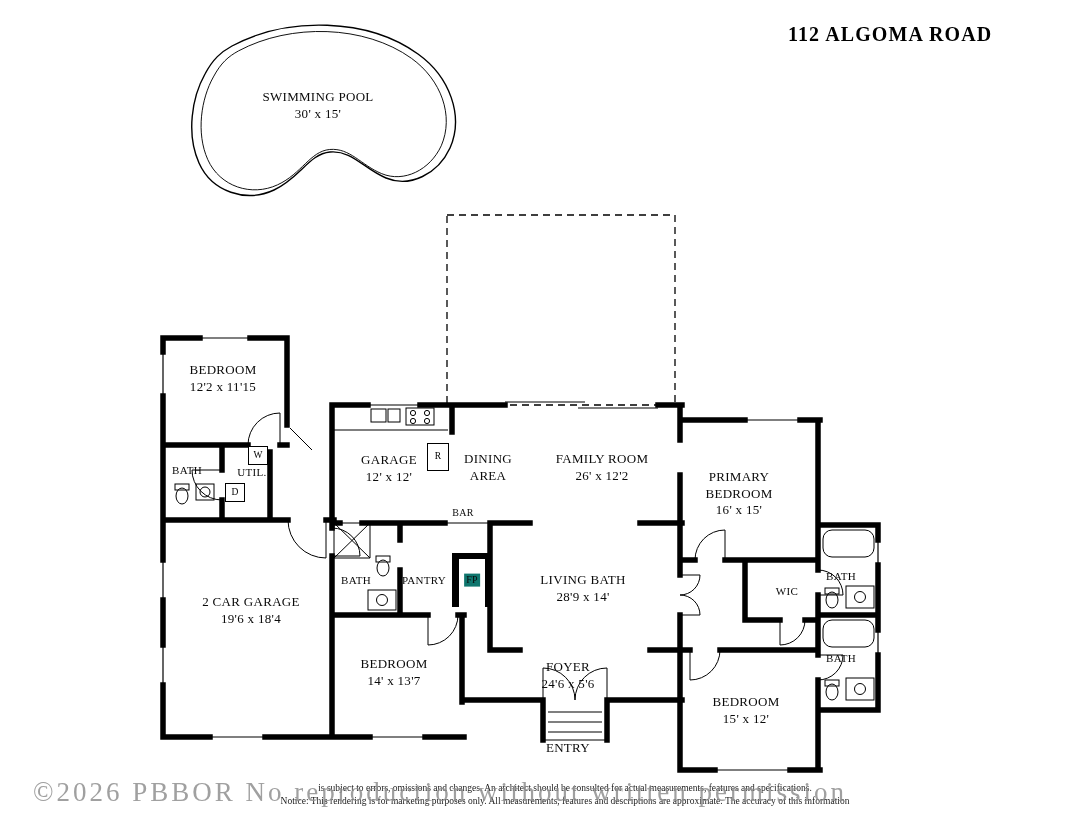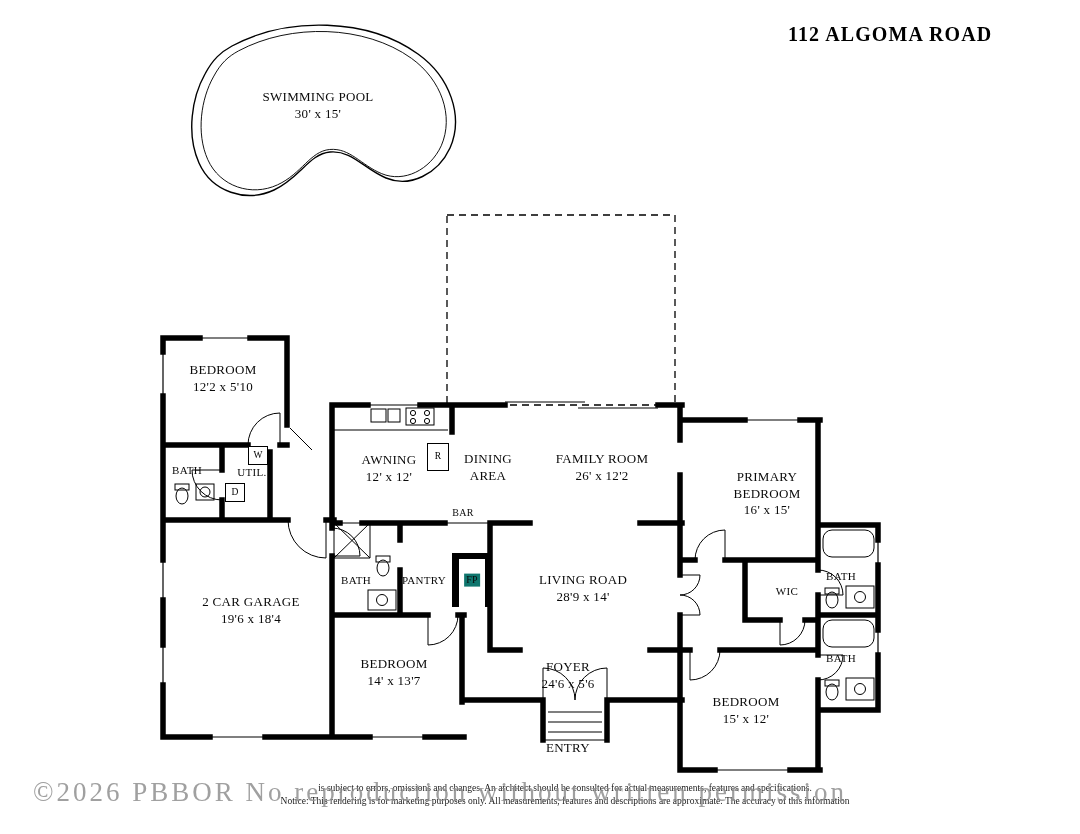--- a/index.html
+++ b/index.html
@@ -141,56 +141,56 @@
   <div class="title">112 ALGOMA ROAD</div>
 
   <div class="lbl" style="left:318px;top:106px">
     <div>SWIMMING POOL</div>
     <div>30' x 15'</div>
   </div>
 
 
   <div class="lbl" style="left:223px;top:379px">
     <div>BEDROOM</div>
-    <div>12'2 x 5'10</div>
+    <div>12'2 x 11'15</div>
   </div>
 
   <div class="lbl sm" style="left:187px;top:470px">
     <div>BATH</div>
   </div>
 
   <div class="lbl sm" style="left:252px;top:472px">
     <div>UTIL.</div>
   </div>
   <div class="box" style="left:248px;top:446px;width:18px;height:17px">
     <span>W</span>
   </div>
   <div class="box" style="left:225px;top:483px;width:18px;height:17px">
     <span>D</span>
   </div>
 
   <div class="lbl" style="left:389px;top:469px">
-    <div>AWNING</div>
+    <div>GARAGE</div>
     <div>12' x 12'</div>
   </div>
   <div class="box" style="left:427px;top:443px;width:20px;height:26px">
     <span>R</span>
   </div>
 
   <div class="lbl" style="left:488px;top:468px">
     <div>DINING</div>
     <div>AREA</div>
   </div>
 
   <div class="lbl" style="left:602px;top:468px">
     <div>FAMILY ROOM</div>
     <div>26' x 12'2</div>
   </div>
 
-  <div class="lbl" style="left:767px;top:494px">
+  <div class="lbl" style="left:739px;top:494px">
     <div>PRIMARY</div>
     <div>BEDROOM</div>
     <div>16' x 15'</div>
   </div>
 
   <div class="lbl xs" style="left:463px;top:513px">
     <div>BAR</div>
   </div>
 
   <div class="lbl sm" style="left:356px;top:580px">
@@ -199,21 +199,21 @@
 
   <div class="lbl sm" style="left:424px;top:580px">
     <div>PANTRY</div>
   </div>
 
   <div class="lbl xs" style="left:472px;top:580px">
     <div class="fpbg">FP</div>
   </div>
 
   <div class="lbl" style="left:583px;top:589px">
-    <div>LIVING ROAD</div>
+    <div>LIVING BATH</div>
     <div>28'9 x 14'</div>
   </div>
 
   <div class="lbl sm" style="left:787px;top:591px">
     <div>WIC</div>
   </div>
 
   <div class="lbl sm" style="left:841px;top:576px">
     <div>BATH</div>
   </div>

